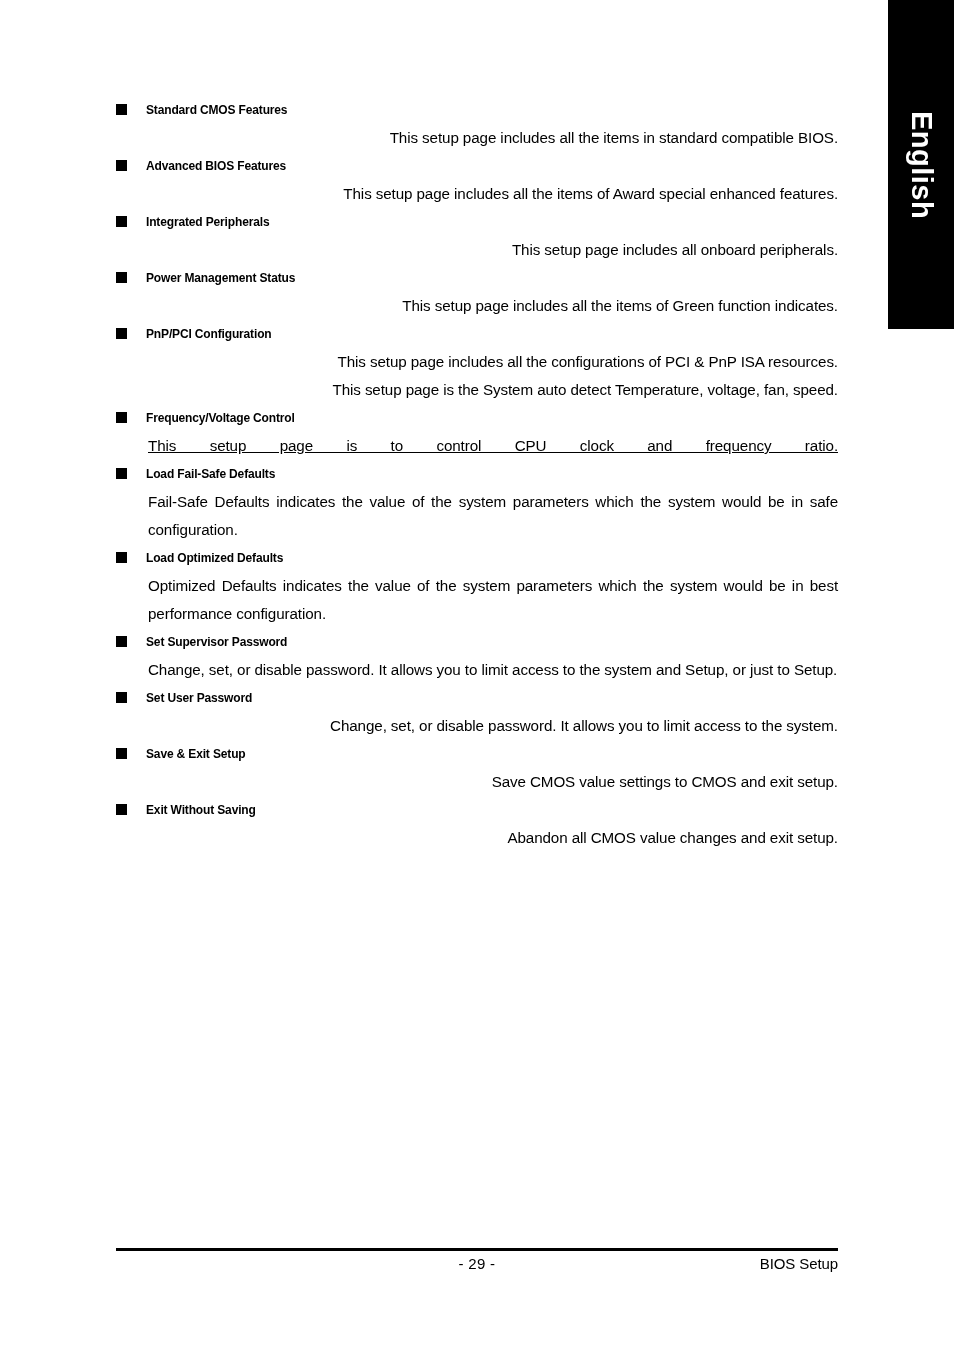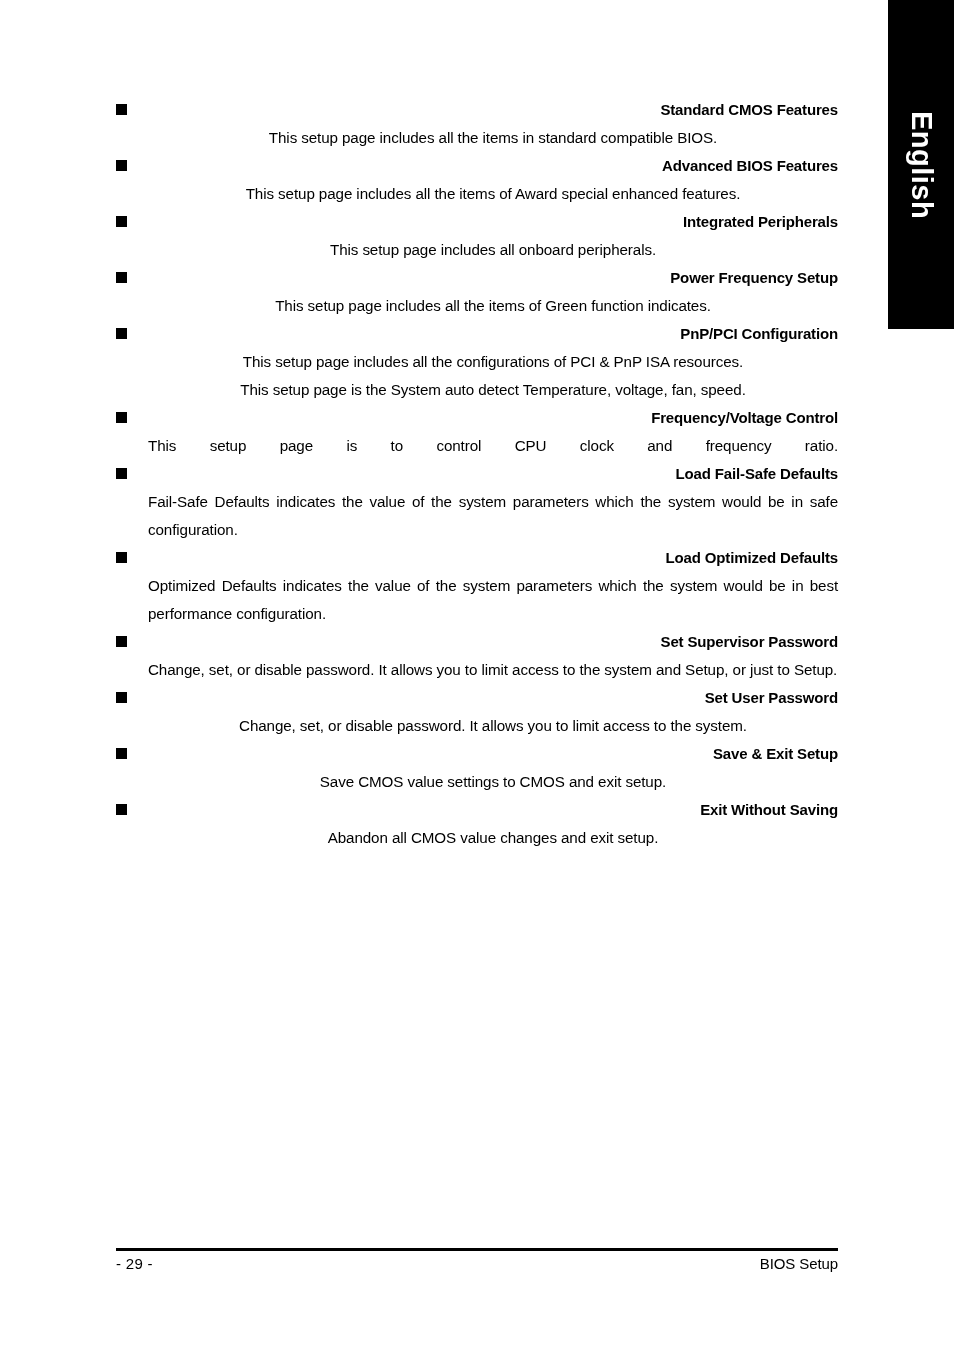--- a/index.html
+++ b/index.html
@@ -52,55 +52,55 @@
   .entry {
     position: relative;
     margin: 0 0 0 0;
   }
 
   .entry-head {
     position: relative;
     height: 28px;
     line-height: 28px;
     padding-left: 30px;
-    font-size: 15px;
+    font-size: 12px;
     font-weight: bold;
     letter-spacing: -0.15px;
     white-space: nowrap;
-    text-align: right;
   }
 
   .bullet {
     position: absolute;
     left: 0;
     top: 8px;
     width: 11px;
     height: 11px;
     background: #000000;
     display: block;
   }
 
   .entry-body {
     padding-left: 32px;
     font-size: 15.2px;
     line-height: 28px;
-    text-align: center;
+    text-align: right;
     letter-spacing: -0.1px;
     word-spacing: 0px;
   }
 
   
   .entry-body.justify {
     text-align: justify;
     text-justify: inter-word;
     padding-right: 0px;
   }
   .entry-body.justify.single {
     
     text-align-last: justify;
+    text-decoration: underline;
   }
 
   
   #footer {
     position: absolute;
     left: 116px;
     top: 1248px;
     width: 722px;
   }
   #footer .rule {
@@ -111,20 +111,21 @@
   #footer .foot-row {
     position: relative;
     height: 26px;
     line-height: 26px;
     font-size: 15px;
   }
   #footer .page-no {
     position: absolute;
     left: 0;
     right: 0;
+    text-align: center;
     letter-spacing: 0.3px;
   }
   #footer .foot-right {
     position: absolute;
     right: 0;
     letter-spacing: -0.1px;
   }
 </style>
 </head>
 <body>
@@ -140,21 +141,21 @@
     </div>
     <div class="entry">
       <div class="entry-head"><span class="bullet"></span><span>Advanced BIOS Features</span></div>
       <div class="entry-body">This setup page includes all the items of Award special enhanced features.</div>
     </div>
     <div class="entry">
       <div class="entry-head"><span class="bullet"></span><span>Integrated Peripherals</span></div>
       <div class="entry-body">This setup page includes all onboard peripherals.</div>
     </div>
     <div class="entry">
-      <div class="entry-head"><span class="bullet"></span><span>Power Frequency Setup</span></div>
+      <div class="entry-head"><span class="bullet"></span><span>Power Management Status</span></div>
       <div class="entry-body">This setup page includes all the items of Green function indicates.</div>
     </div>
     <div class="entry">
       <div class="entry-head"><span class="bullet"></span><span>PnP/PCI Configuration</span></div>
       <div class="entry-body">This setup page includes all the configurations of PCI &amp; PnP ISA resources.</div>
     </div>
     <div class="entry">
       <div class="entry-body">This setup page is the System auto detect Temperature, voltage, fan, speed.</div>
     </div>
     <div class="entry">

